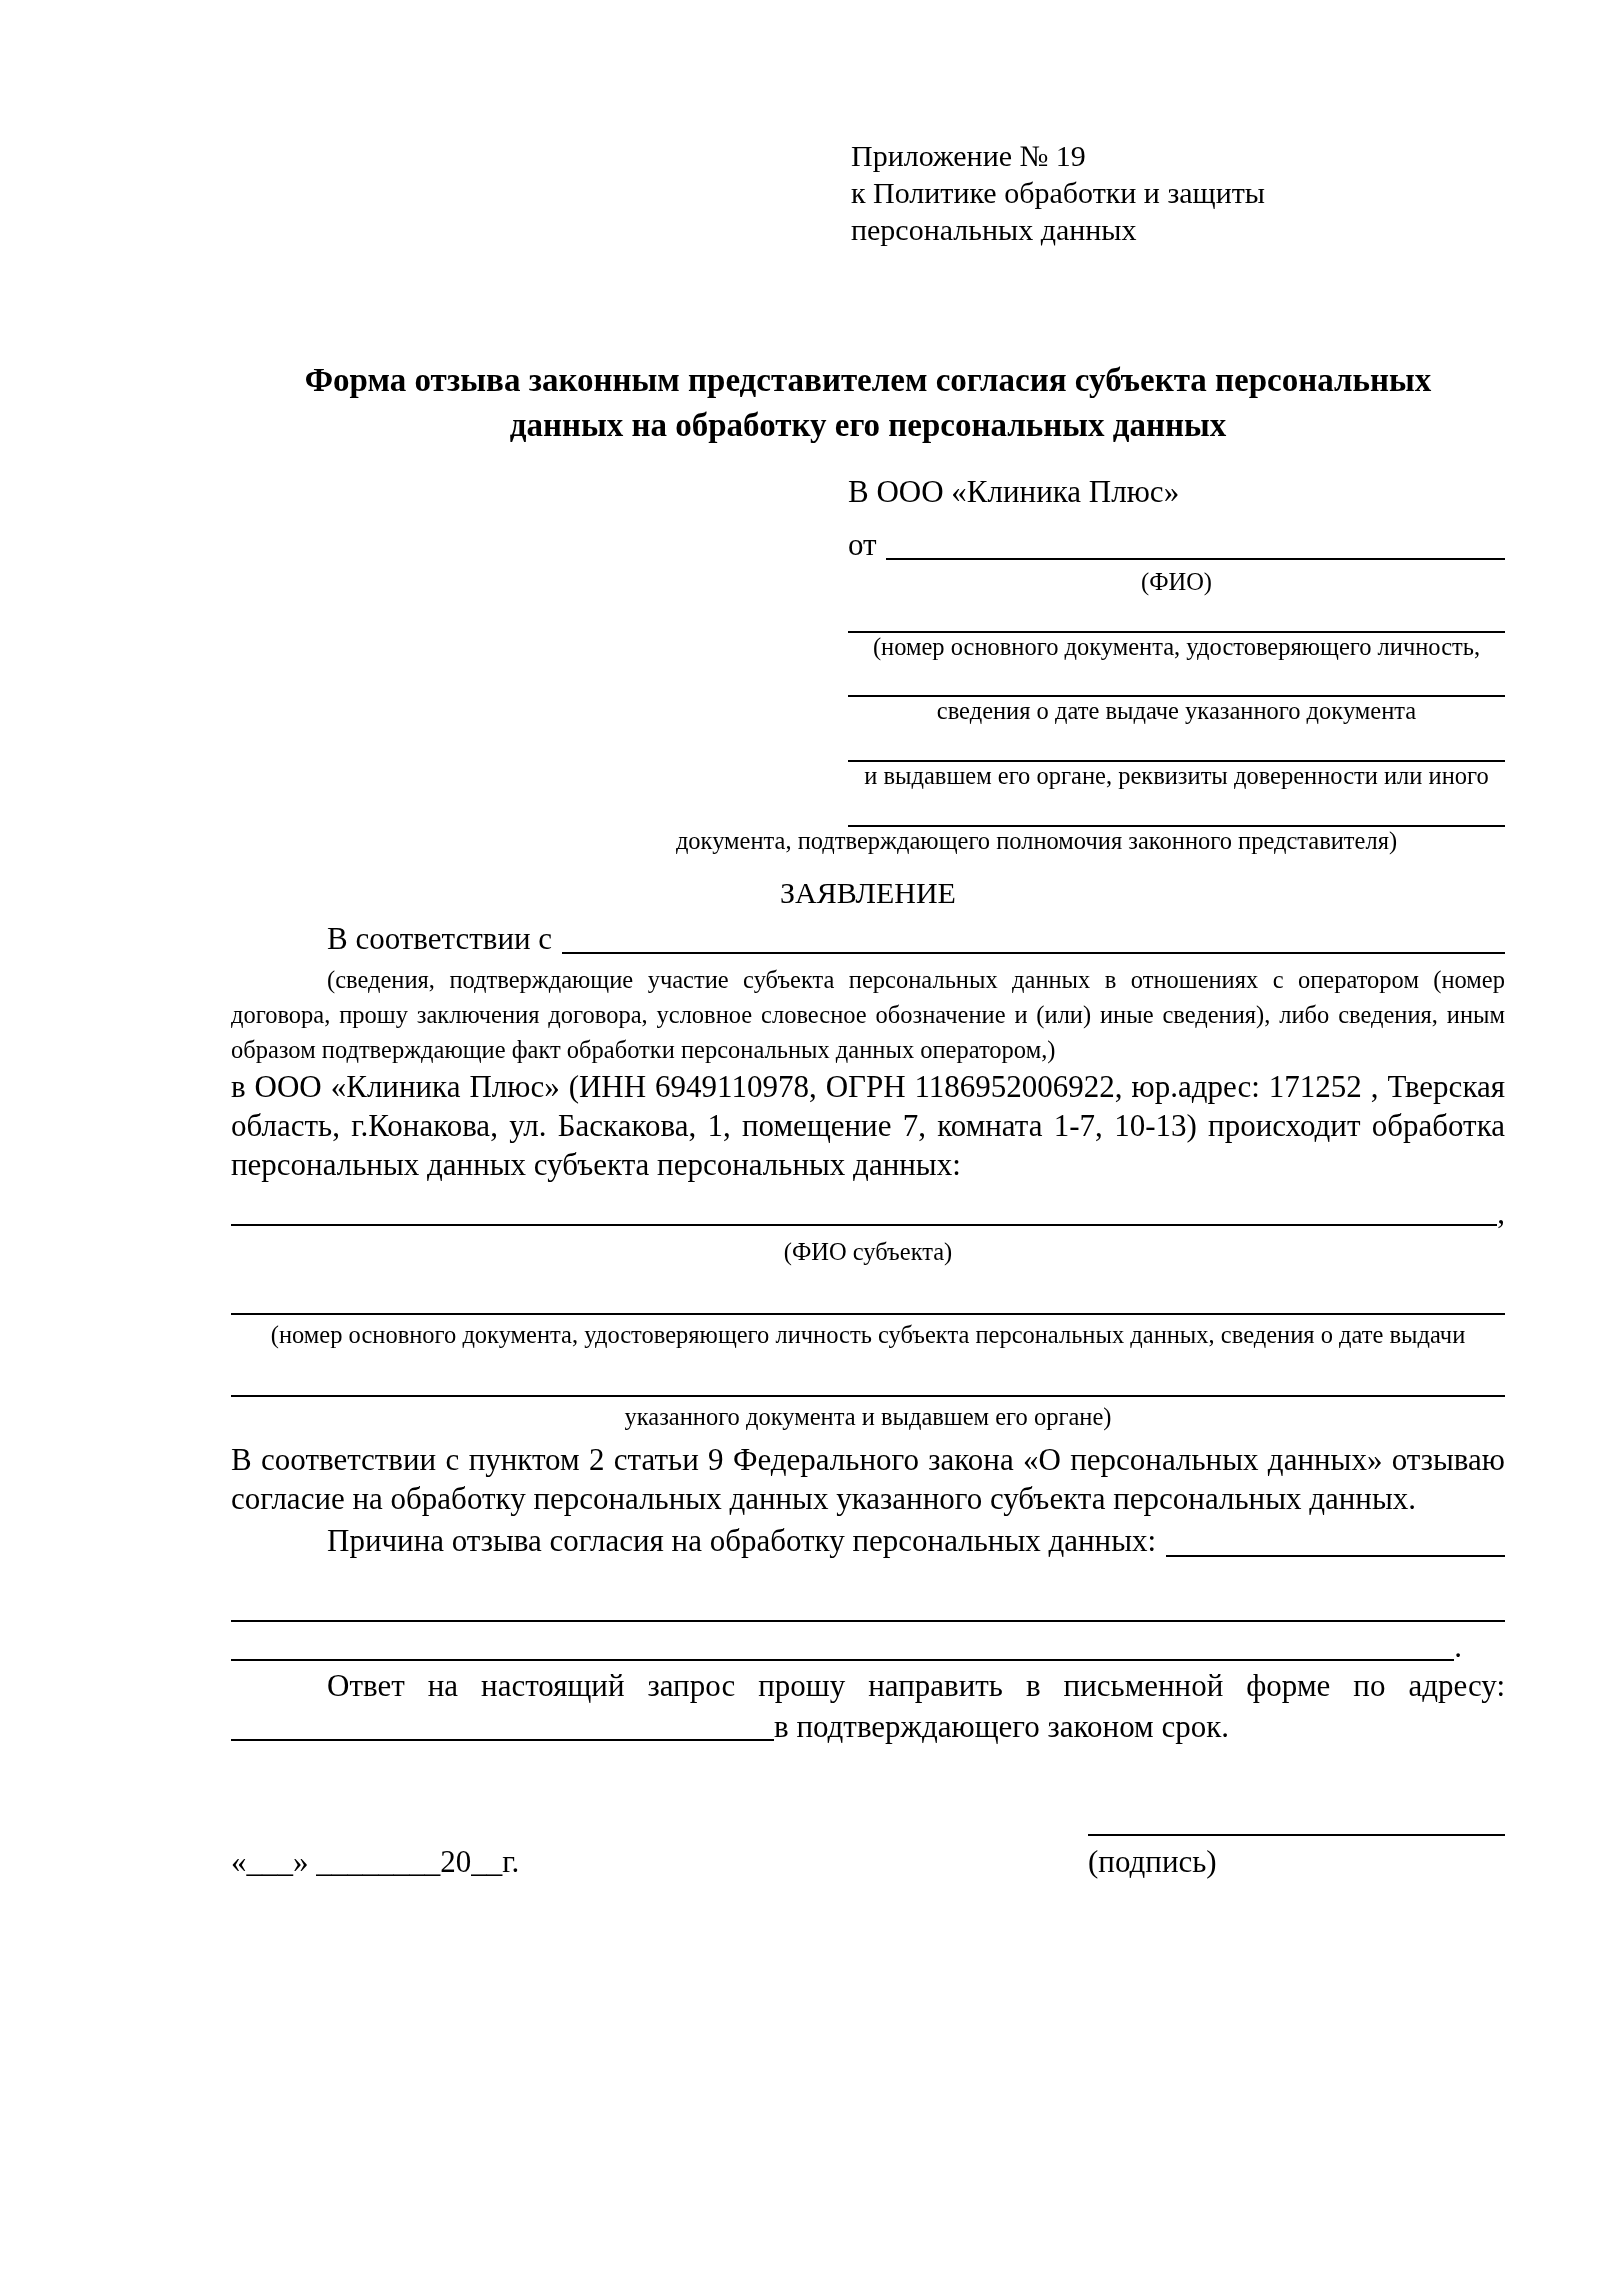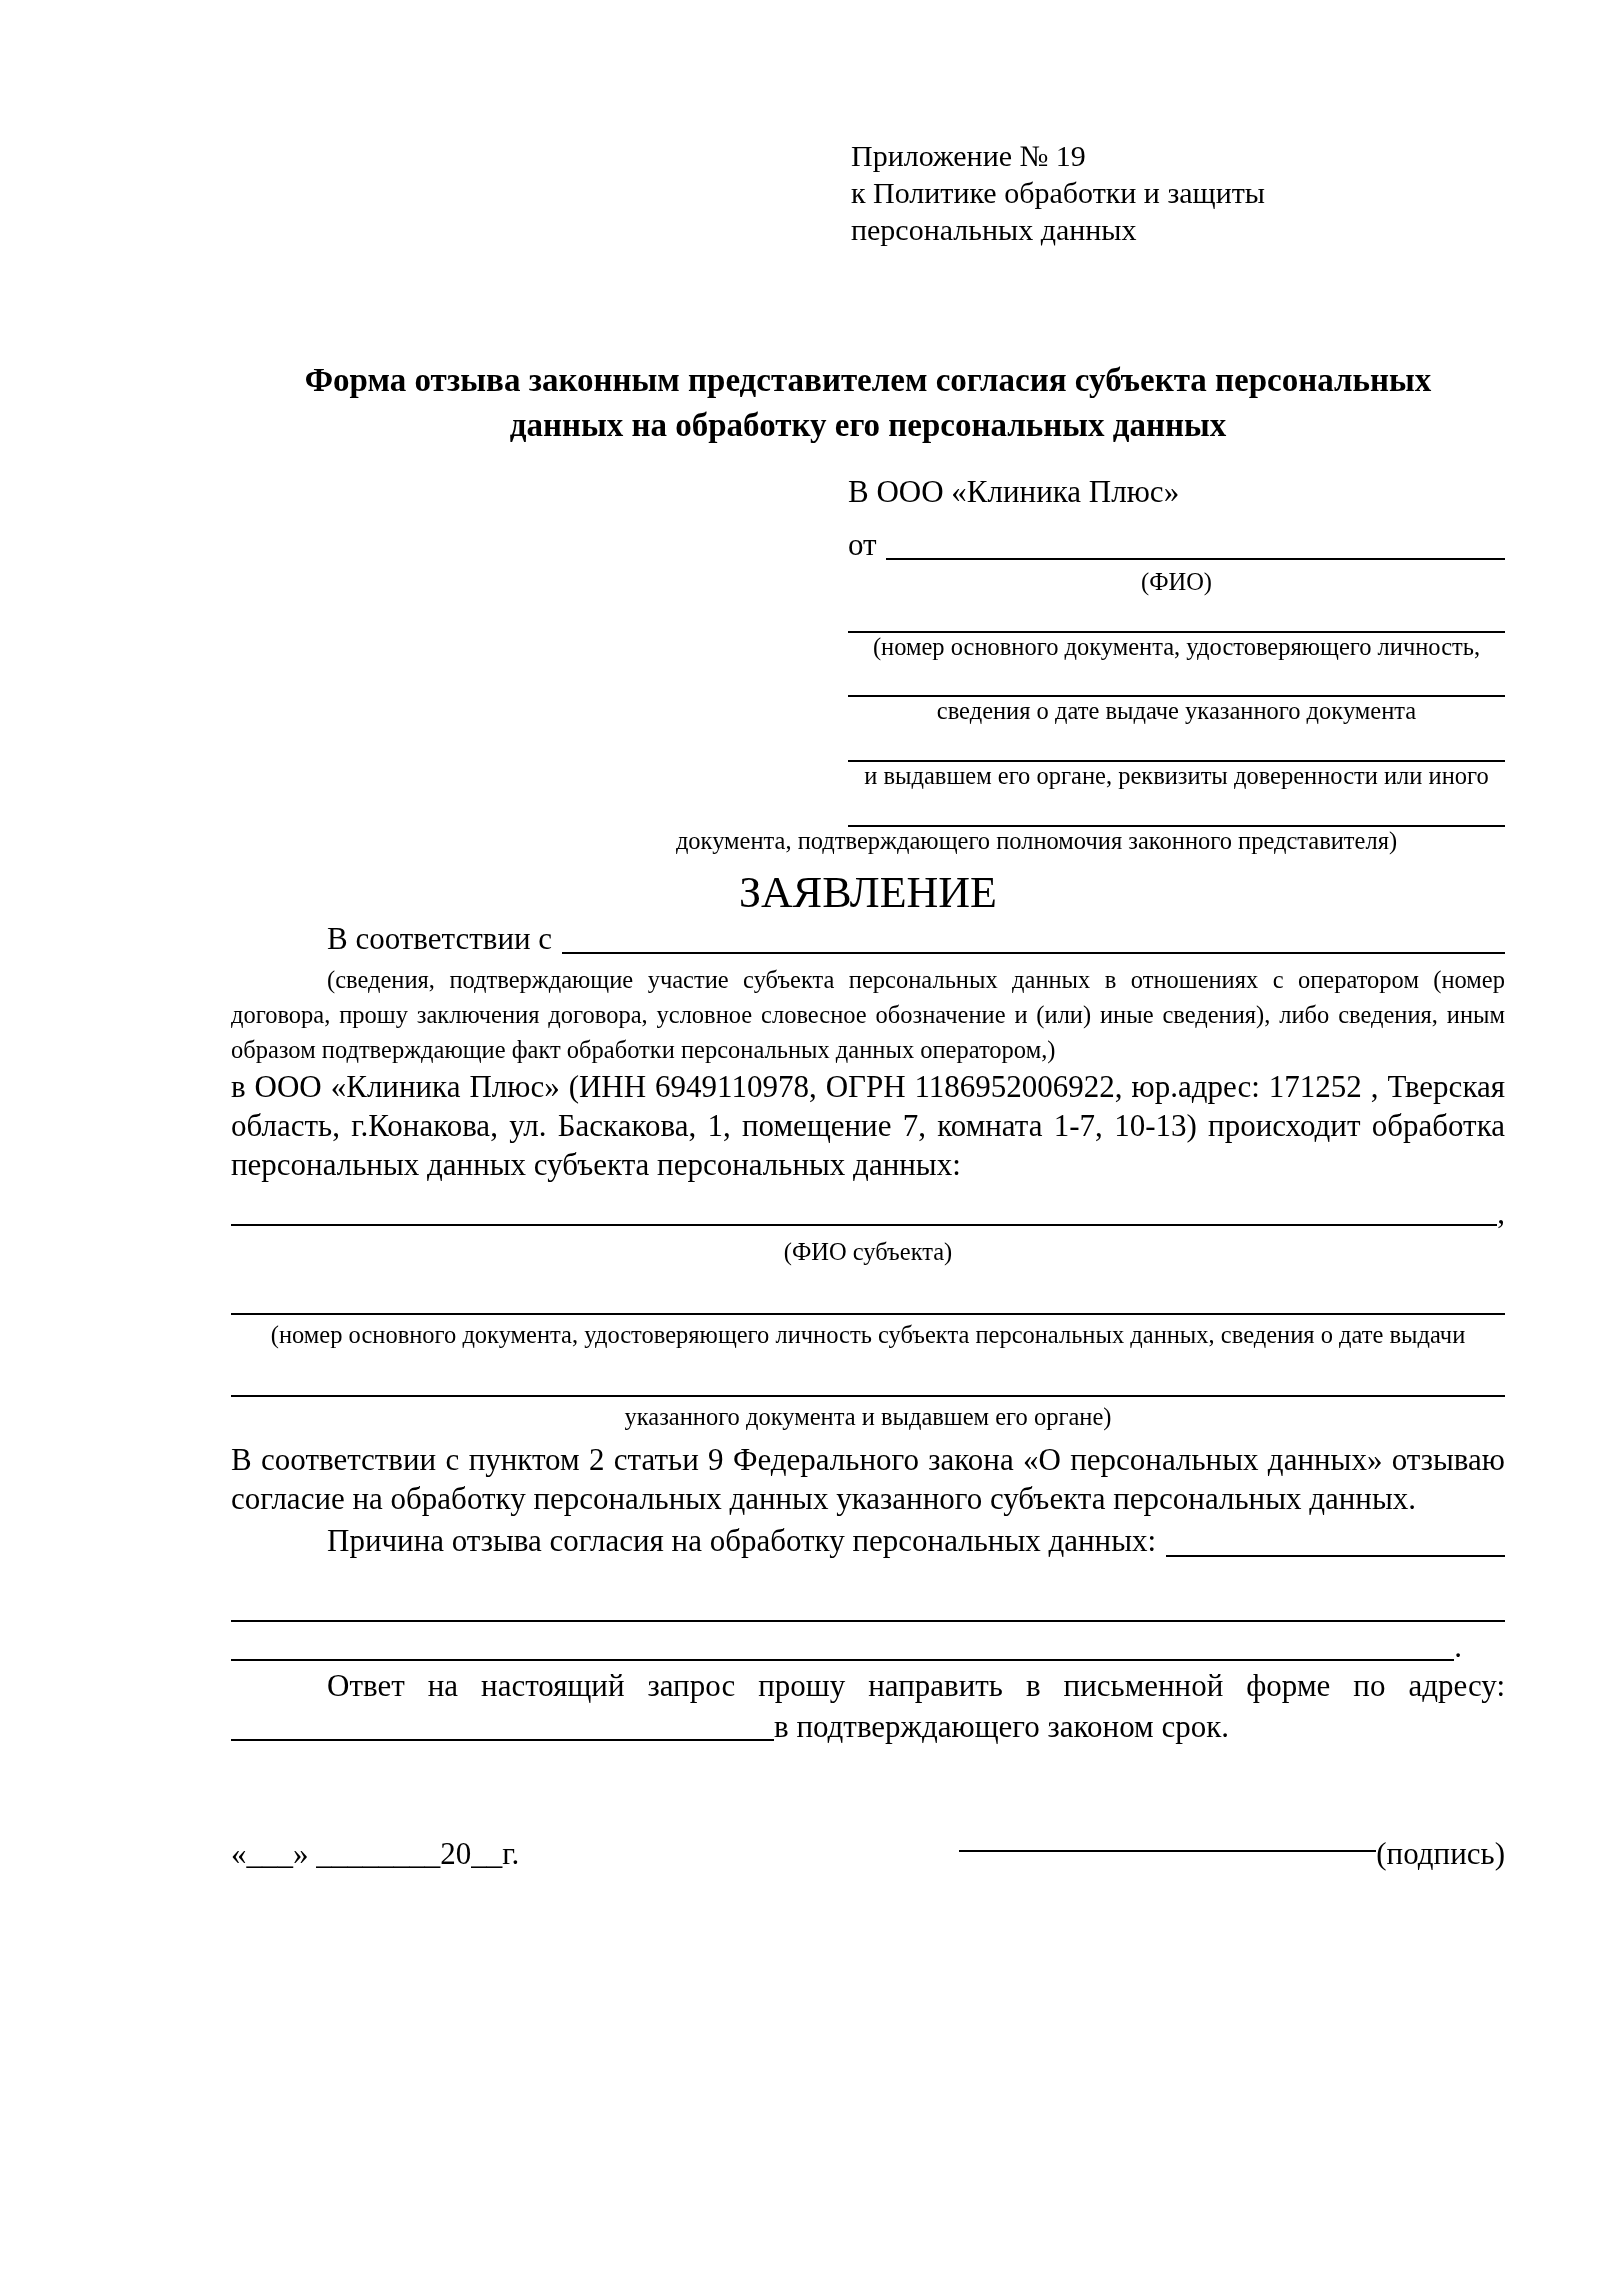--- a/index.html
+++ b/index.html
@@ -24,41 +24,41 @@
   .addr-to { line-height:43px; }
   .flex-row { display:flex; align-items:flex-end; }
   .addr-from { line-height:43px; margin-top:9.8px; }
   .fline { flex:1; border-bottom:2.9px solid #000; margin:0 0 5.9px 9.8px; min-width:59px; }
   .fline.nogap { margin-left:0; }
   .cap { font-size:24.5px; line-height:27.4px; text-align:center; }
   .cap-fio { margin-top:2px; }
   .pair { margin-top:9.8px; }
   .blank-row { height:25.5px; border-bottom:2.9px solid #000; }
   .cap-wide { margin-left:-280px; white-space:nowrap; }
-  .h-statement { text-align:center; font-size:44px; line-height:41px; margin-top:17.6px; }
+  .h-statement { text-align:center; font-size:30px; line-height:41px; margin-top:17.6px; }
   .intro-row { line-height:43px; margin-top:3.9px; }
   .indent { margin-left:96px; }
   .note {
     font-size:24.5px; line-height:35px; text-align:justify;
     text-indent:96px; margin-top:2px;
   }
   .para { text-align:justify; line-height:39px; }
   .comma-row { margin-top:9.8px; height:39px; }
   .cap-full { font-size:24.5px; line-height:27.4px; text-align:center; margin-top:5.9px; }
   .full-row { margin-top:21.6px; }
   .para-mt { margin-top:9.8px; }
   .reason-row { line-height:45px; }
   .gap-row1 { margin-top:31px; }
   .gap-row2 { margin-top:9.8px; height:35px; padding-right:43px; }
   .confirm { margin-top:7.8px; text-indent:96px; text-align:justify; }
   .response-intro { text-indent:96px; text-align:justify; text-align-last:justify; }
   .response-row { height:41px; }
   .fixed-line { width:543px; border-bottom:2.9px solid #000; margin-bottom:5.9px; }
   .footer-row { display:flex; justify-content:space-between; align-items:flex-end; margin-top:88px; }
-  .sig-group { display:flex; align-items:center; }
+  .sig-group { display:flex; align-items:flex-start;flex-direction:column; }
   .sig-line { width:417px; border-bottom:2.9px solid #000; margin-bottom:5.9px; }
 </style>
 </head>
 <body>
 
 <div class="page">
 
   <div class="appendix">
     <div>Приложение № 19</div>
     <div>к Политике обработки и защиты</div>

